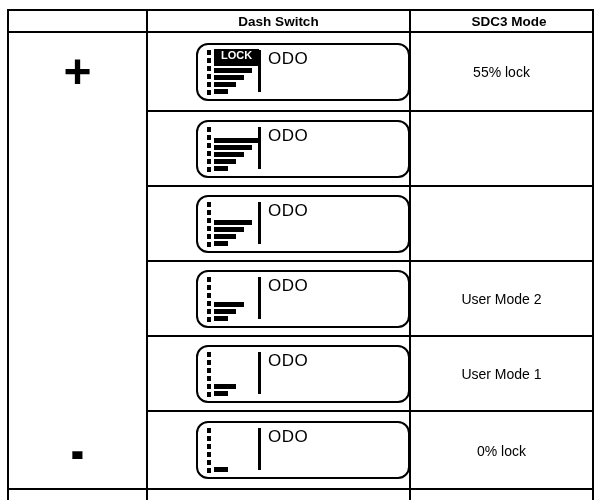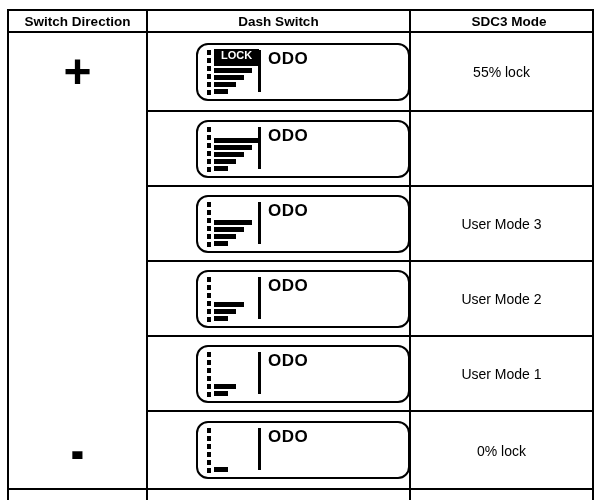--- a/index.html
+++ b/index.html
@@ -63,41 +63,40 @@
   }
   .gauge{position:absolute;left:0;top:0;width:100%;height:100%;}
   .bar{position:absolute;left:16px;height:5px;background:#000;}
   .lock-badge{
     position:absolute;left:16px;top:4px;width:45px;height:12px;
     background:#000;color:#fff;
     font-size:11px;font-weight:bold;line-height:12px;text-align:center;
     letter-spacing:0px;
   }
   .sep{position:absolute;left:60px;top:5px;width:3px;height:42px;background:#000;}
-  .odo{position:absolute;left:70px;top:4px;font-size:17px;font-weight:bold;letter-spacing:0.5px;}
+  .odo{position:absolute;left:70px;top:4px;font-size:17px;font-weight:normal;letter-spacing:0.5px;}
 </style>
 </head>
 <body>
 
 <div class="canvas">
 
   <div class="vline v1"></div>
   <div class="vline v2"></div>
   <div class="vline v3"></div>
   <div class="vline v4"></div>
   <div class="hline h-top"></div>
   <div class="hline h-head"></div>
   <div class="hline h-row h-r1"></div>
   <div class="hline h-row h-r2"></div>
   <div class="hline h-row h-r3"></div>
   <div class="hline h-row h-r4"></div>
   <div class="hline h-row h-r5"></div>
   <div class="hline h-bottom"></div>
 
-  <div class="header-cell hc1">Switch Direction</div>
   <div class="header-cell hc2">Dash Switch</div>
   <div class="header-cell hc3">SDC3 Mode</div>
 
   <div class="switch-cell plus">+</div>
   <div class="switch-cell minus">-</div>
 
   <div class="lcd" style="top:43px">
     <div class="scale-dashes"></div>
     <div class="gauge">
         <div class="bar" style="top: 44px; width: 14px;"></div>
@@ -165,18 +164,17 @@
     <div class="scale-dashes"></div>
     <div class="gauge">
         <div class="bar" style="top: 44px; width: 14px;"></div>
       </div>
 
     <div class="sep"></div>
     <div class="odo">ODO</div>
   </div>
 
   <div class="mode-cell" style="top:33px;height:78px">55% lock</div>
-  <div class="mode-cell" style="top:187px;height:74px">User Mode 3</div>
   <div class="mode-cell" style="top:262px;height:74px">User Mode 2</div>
   <div class="mode-cell" style="top:337px;height:74px">User Mode 1</div>
   <div class="mode-cell" style="top:412px;height:77px">0% lock</div>
 
 </div>
 
 </body></html>

